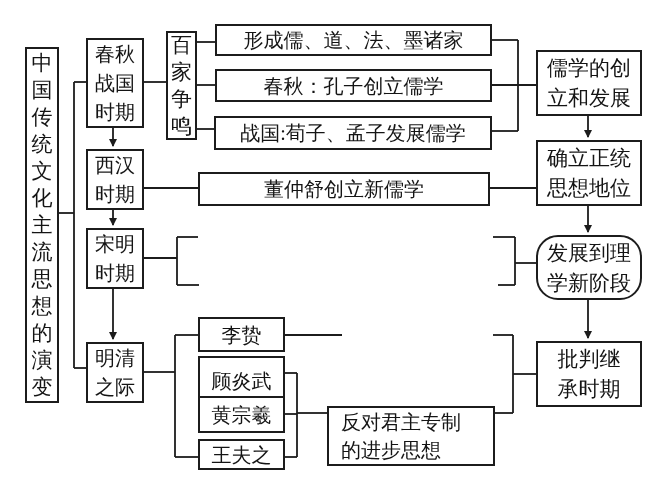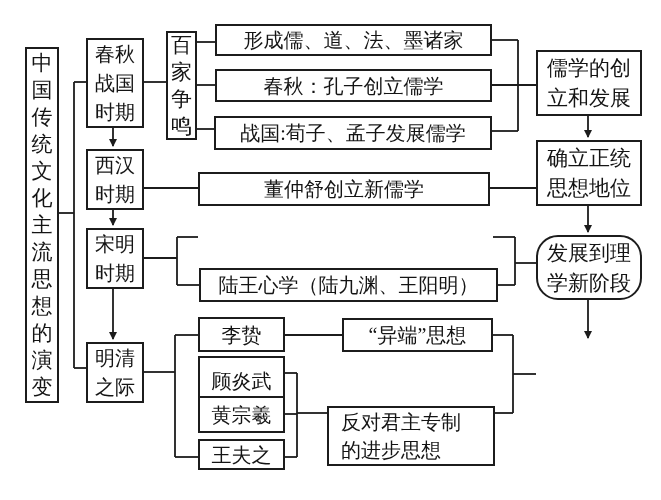--- a/index.html
+++ b/index.html
@@ -117,29 +117,29 @@
 
   <div class="box v-box" style="left:166px;top:31px;width:31px;height:109px;">百
 家
 争
 鸣</div>
 
   <div class="box row" style="left:215px;top:24px;width:277px;height:32px;">形成儒、道、法、墨诸家</div>
   <div class="box row" style="left:215px;top:69px;width:277px;height:33px;">春秋：孔子创立儒学</div>
   <div class="box row" style="left:214px;top:116px;width:278px;height:34px;">战国:荀子、孟子发展儒学</div>
   <div class="box row" style="left:198px;top:172px;width:292px;height:34px;">董仲舒创立新儒学</div>
-  <div class="box row" style="left:199px;top:268px;width:299px;height:34px;">陆王心学（陆九渊、王阳明）</div>
   <div class="box row" style="left:198px;top:317px;width:87px;height:35px;">李贽</div>
   <div class="box row" style="left:198px;top:356px;width:87px;height:49px;">顾炎武</div>
   <div class="box row" style="left:198px;top:396px;width:87px;height:37px;">黄宗羲</div>
   <div class="box row" style="left:198px;top:439px;width:87px;height:31px;">王夫之</div>
-  <div class="box row" style="left:342px;top:318px;width:151px;height:34px;">“异端”思想</div>
   <div class="box row left-al" style="left:327px;top:383px;width:168px;height:60px;line-height:28px;">反对君主专制
 的进步思想</div>
 
   <div class="box stage" style="left:536px;top:50px;width:106px;height:66px;">儒学的创
 立和发展</div>
   <div class="box stage" style="left:536px;top:140px;width:106px;height:66px;">确立正统
 思想地位</div>
   <div class="box stage" style="left:536px;top:235px;width:106px;height:65px;border-radius:22px;">发展到理
 学新阶段</div>
+  <div class="box stage" style="left:536px;top:341px;width:106px;height:66px;">批判继
+承时期</div>
 
 </div>
 
 </body></html>

